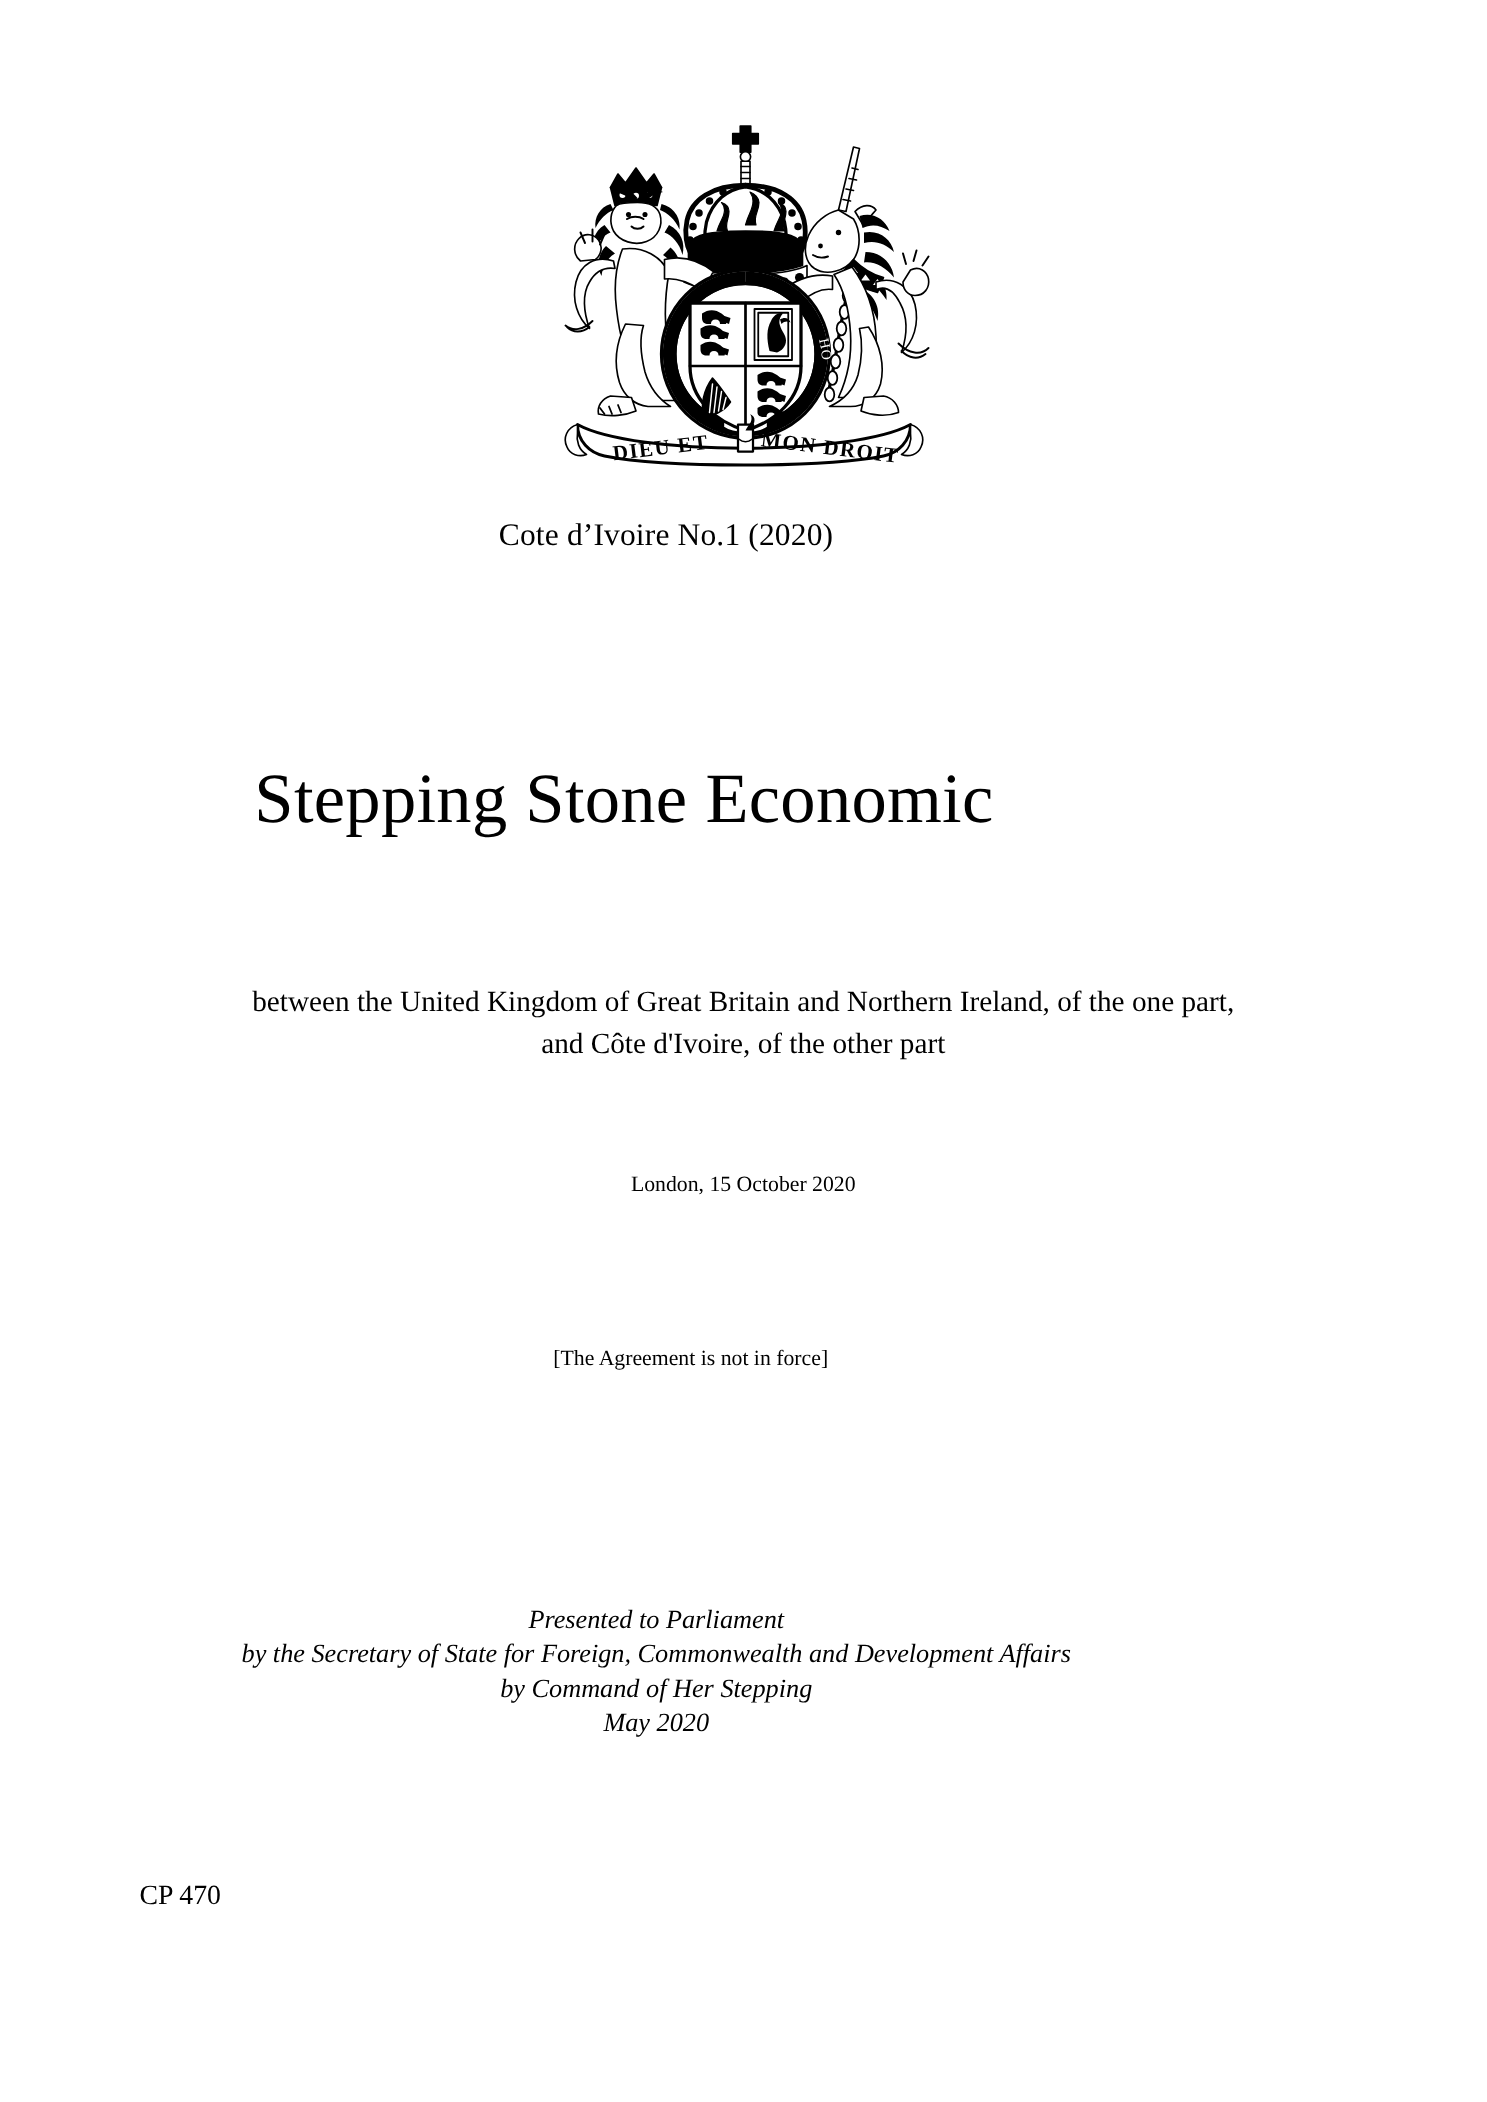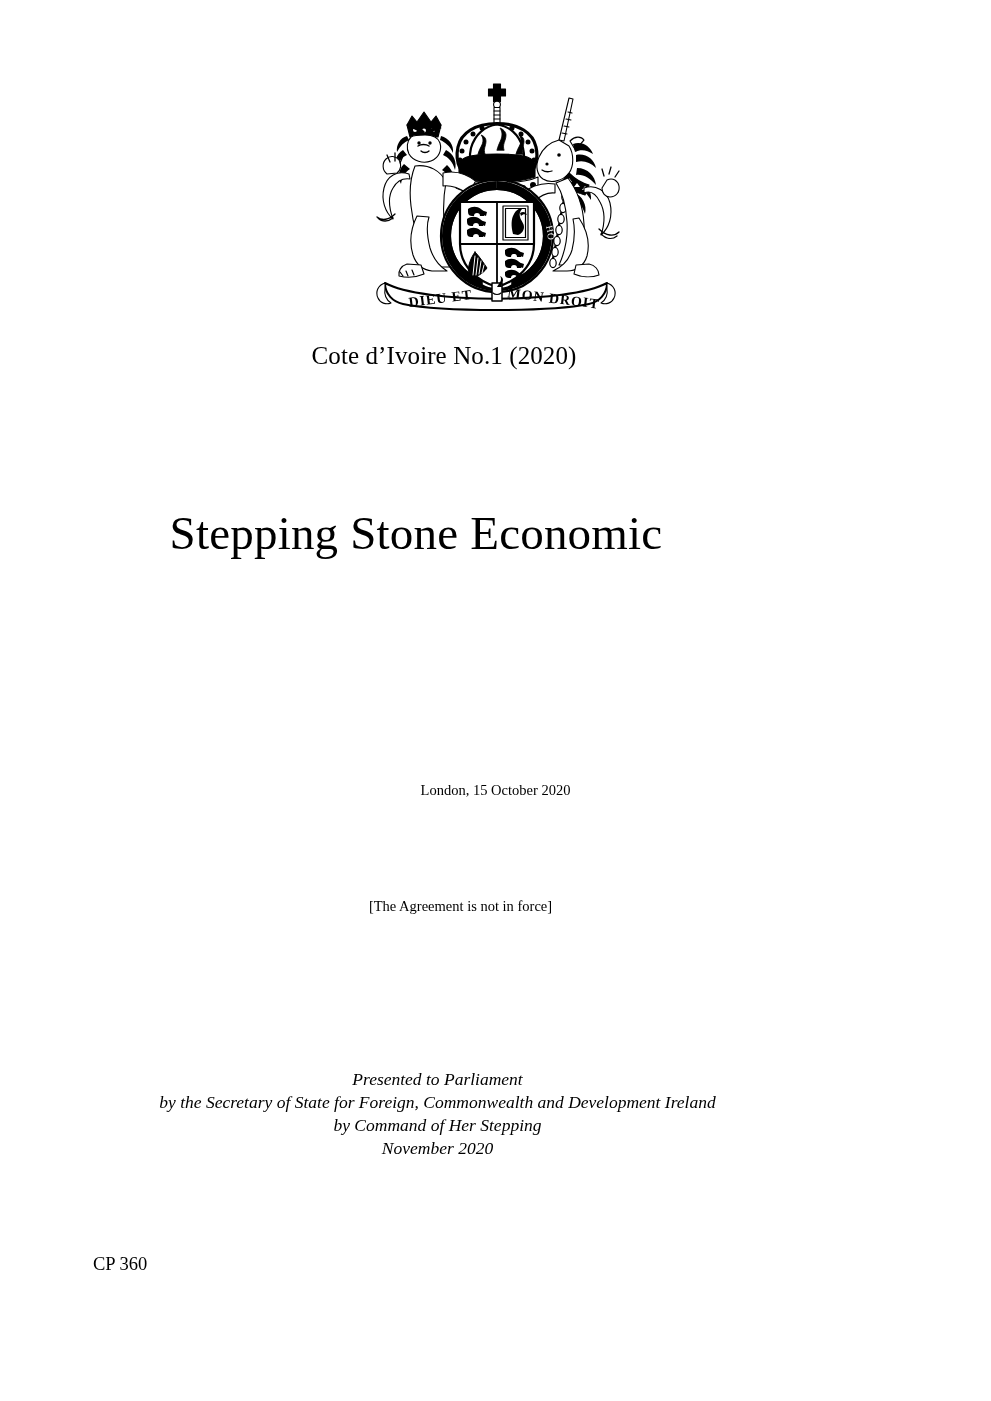--- a/index.html
+++ b/index.html
@@ -36,21 +36,21 @@
     display: block;
   }
 
   
   .series-line {
     position: absolute;
     top: 342px;
     left: 0;
     width: 888px;
     text-align: center;
-    font-size: 25px;
+    font-size: 21px;
     line-height: 28px;
     letter-spacing: 0.1px;
   }
 
   .doc-title {
     position: absolute;
     top: 502px;
     left: 0;
     width: 832px;
     text-align: center;
@@ -368,27 +368,31 @@
       </g>
     </svg>
   </div>
 
   <div class="series-line">Cote d’Ivoire No.1 (2020)</div>
 
   <h1 class="doc-title">
     <span class="tline">Stepping Stone Economic</span>
   </h1>
 
+  <div class="parties">
+    <span class="tline">between the United Kingdom of Great Britain and Northern Ireland, of the one part,</span>
+    <span class="tline">and Côte d'Ivoire, of the other part</span>
+  </div>
 
   <div class="place-date">London, 15 October 2020</div>
 
   <div class="force-note">[The Agreement is not in force]</div>
 
   <div class="presentation">
     <span class="tline">Presented to Parliament</span>
-    <span class="tline">by the Secretary of State for Foreign, Commonwealth and Development Ireland</span>
+    <span class="tline">by the Secretary of State for Foreign, Commonwealth and Development Affairs</span>
     <span class="tline">by Command of Her Stepping</span>
-    <span class="tline">November 2020</span>
+    <span class="tline">May 2020</span>
   </div>
 
-  <div class="cp-number">CP 360</div>
+  <div class="cp-number">CP 470</div>
 
 </div>
 
 </body></html>

